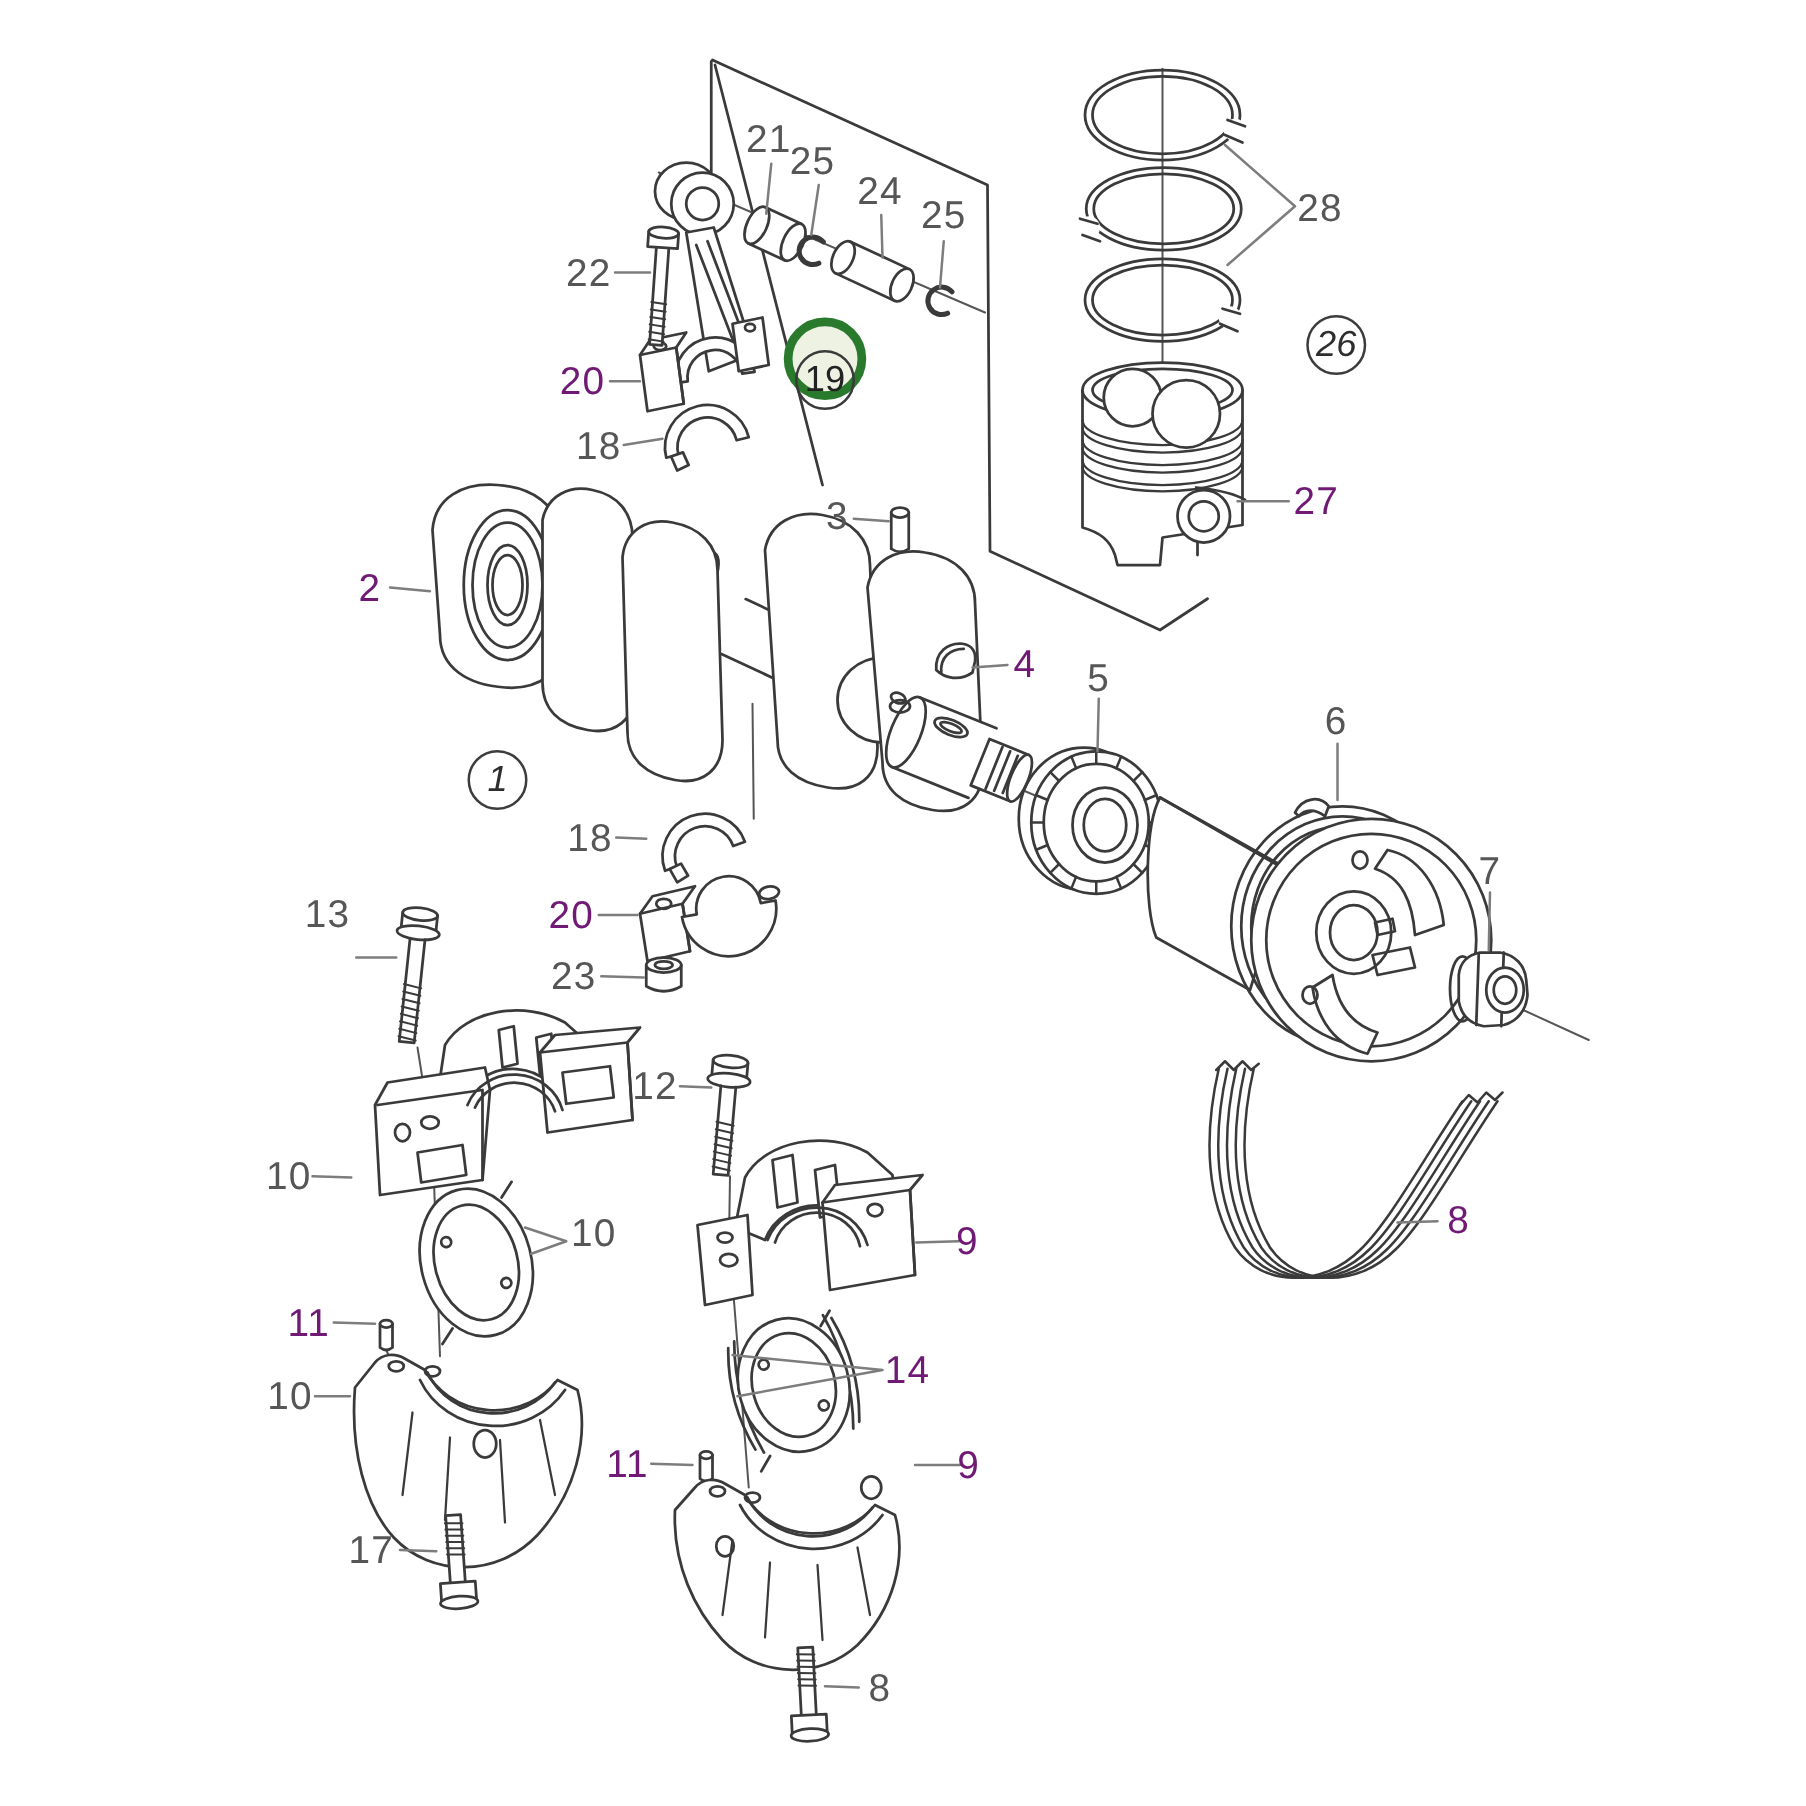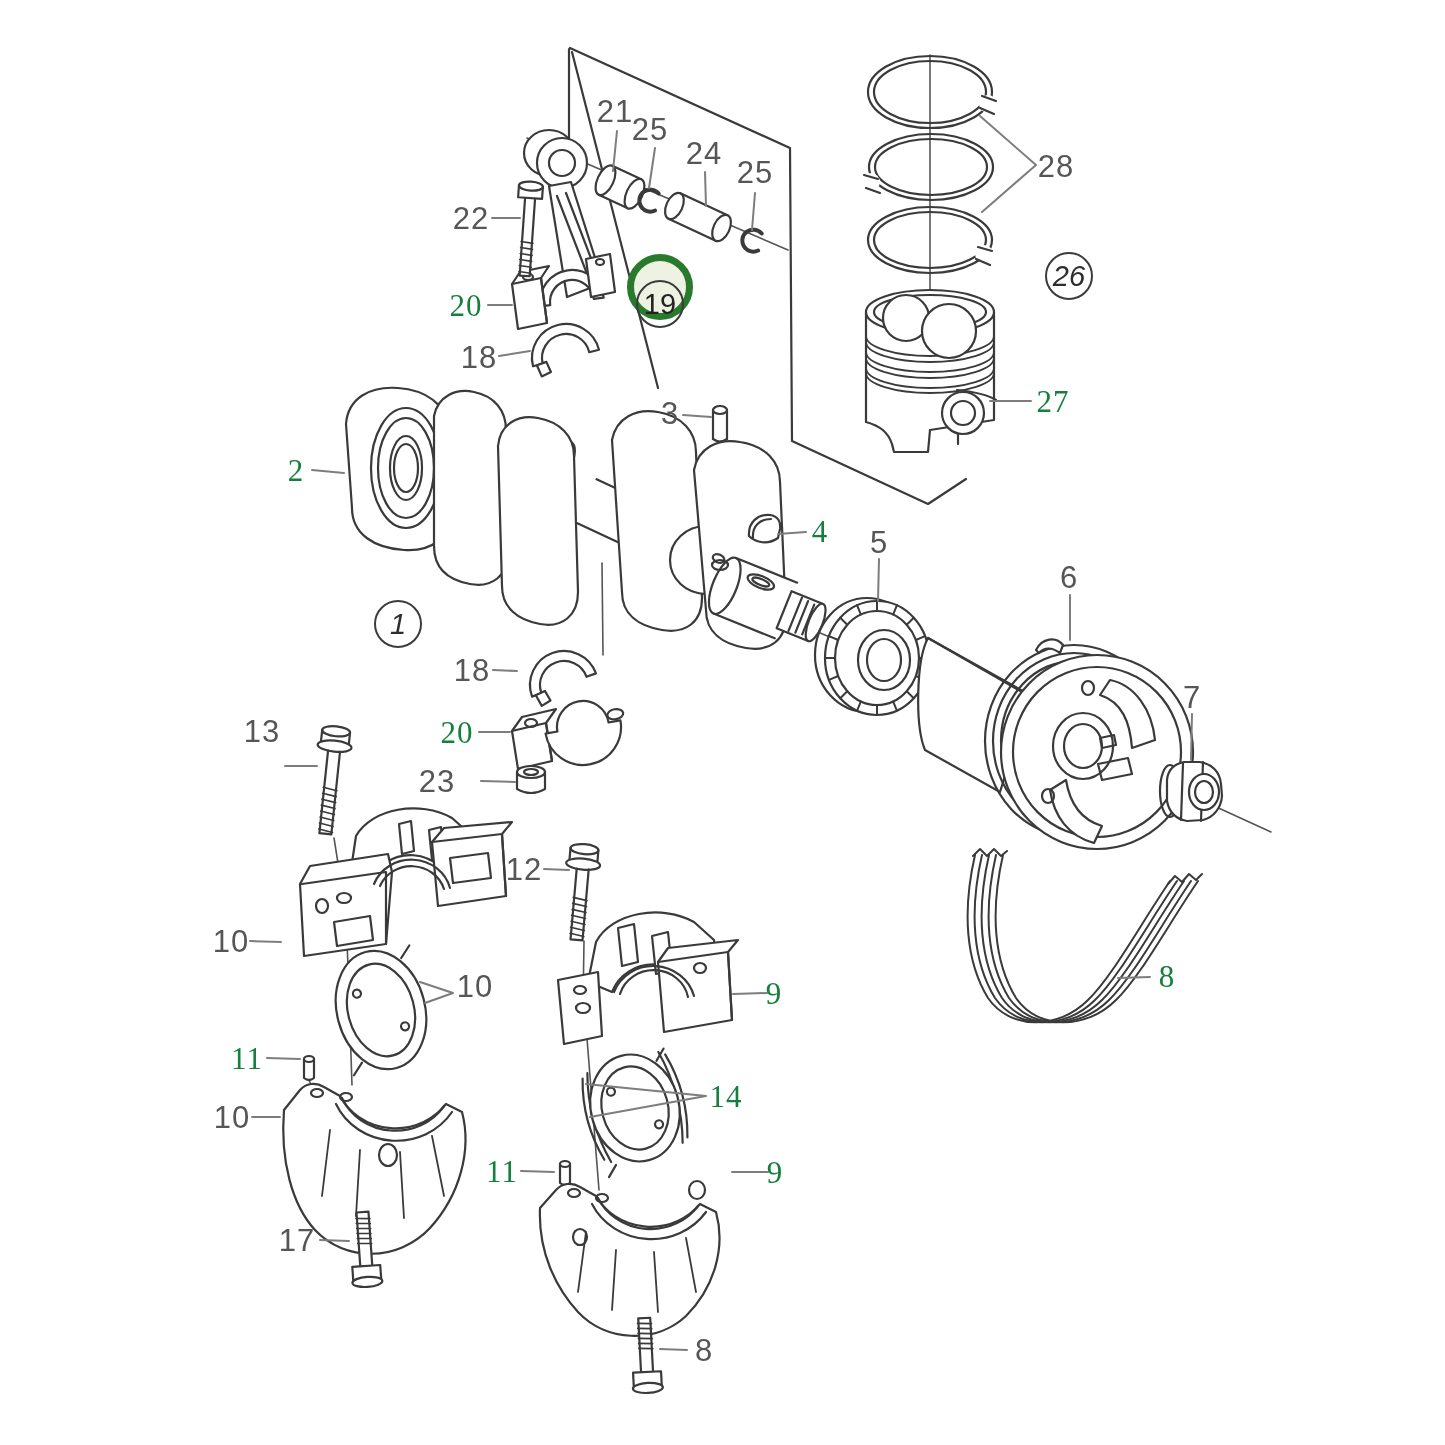--- a/index.html
+++ b/index.html
@@ -1,21 +1,21 @@
 <!DOCTYPE html>
 <html><head>
 <meta charset="utf-8">
 <style>
   html,body{margin:0;padding:0;background:#fff;}
   #stage{position:relative;width:1445px;height:1445px;background:#fff;overflow:hidden;
          font-family:"Liberation Sans",sans-serif;border-radius:23px;}
   #stage svg{position:absolute;left:0;top:0;}
   .callout{position:absolute;transform:translate(-50%,-50%);font-size:31px;color:#565656;
            letter-spacing:1px;line-height:1;cursor:pointer;user-select:none;}
-  .callout.m{color:#15803d;font-family:Liberation Serif, serif;}
+  .callout.m{color:#701a75;}
   .circled{position:absolute;transform:translate(-50%,-50%);width:44px;height:44px;
            border:2.5px solid #3c3c3c;border-radius:50%;background:#fff;display:flex;
            align-items:center;justify-content:center;font-size:29px;color:#2e2e2e;cursor:pointer;font-style:italic;}
   .highlight{position:absolute;transform:translate(-50%,-50%);width:52px;height:52px;
            border:7.5px solid #2a7a2e;border-radius:50%;background:#edf2e3;display:flex;
            align-items:center;justify-content:center;cursor:pointer;}
   .hl-ring{width:44px;height:44px;border:2.5px solid #3a3a3a;border-radius:50%;display:flex;
            align-items:center;justify-content:center;font-size:29px;color:#222;margin-top:34px;}
 </style>
 </head>
@@ -342,21 +342,21 @@
 <div class="callout" style="left:755px;top:172px">25</div>
 <div class="callout" style="left:471px;top:218px">22</div>
 <div class="callout m" style="left:466px;top:305px">20</div>
 <div class="callout" style="left:479px;top:357px">18</div>
 <div class="callout m" style="left:296px;top:470px">2</div>
 <div class="callout" style="left:670px;top:413px">3</div>
 <div class="callout" style="left:1056px;top:166px">28</div>
 <div class="callout m" style="left:1053px;top:401px">27</div>
 <div class="callout" style="left:472px;top:670px">18</div>
 <div class="callout m" style="left:457px;top:732px">20</div>
-<div class="callout" style="left:437px;top:781px">23</div>
+<div class="callout" style="left:459px;top:781px">23</div>
 <div class="callout m" style="left:820px;top:531px">4</div>
 <div class="callout" style="left:879px;top:542px">5</div>
 <div class="callout" style="left:1069px;top:577px">6</div>
 <div class="callout" style="left:1192px;top:697px">7</div>
 <div class="callout m" style="left:1167px;top:976px">8</div>
 <div class="callout" style="left:262px;top:731px">13</div>
 <div class="callout" style="left:231px;top:941px">10</div>
 <div class="callout" style="left:475px;top:986px">10</div>
 <div class="callout m" style="left:247px;top:1058px">11</div>
 <div class="callout" style="left:232px;top:1117px">10</div>

